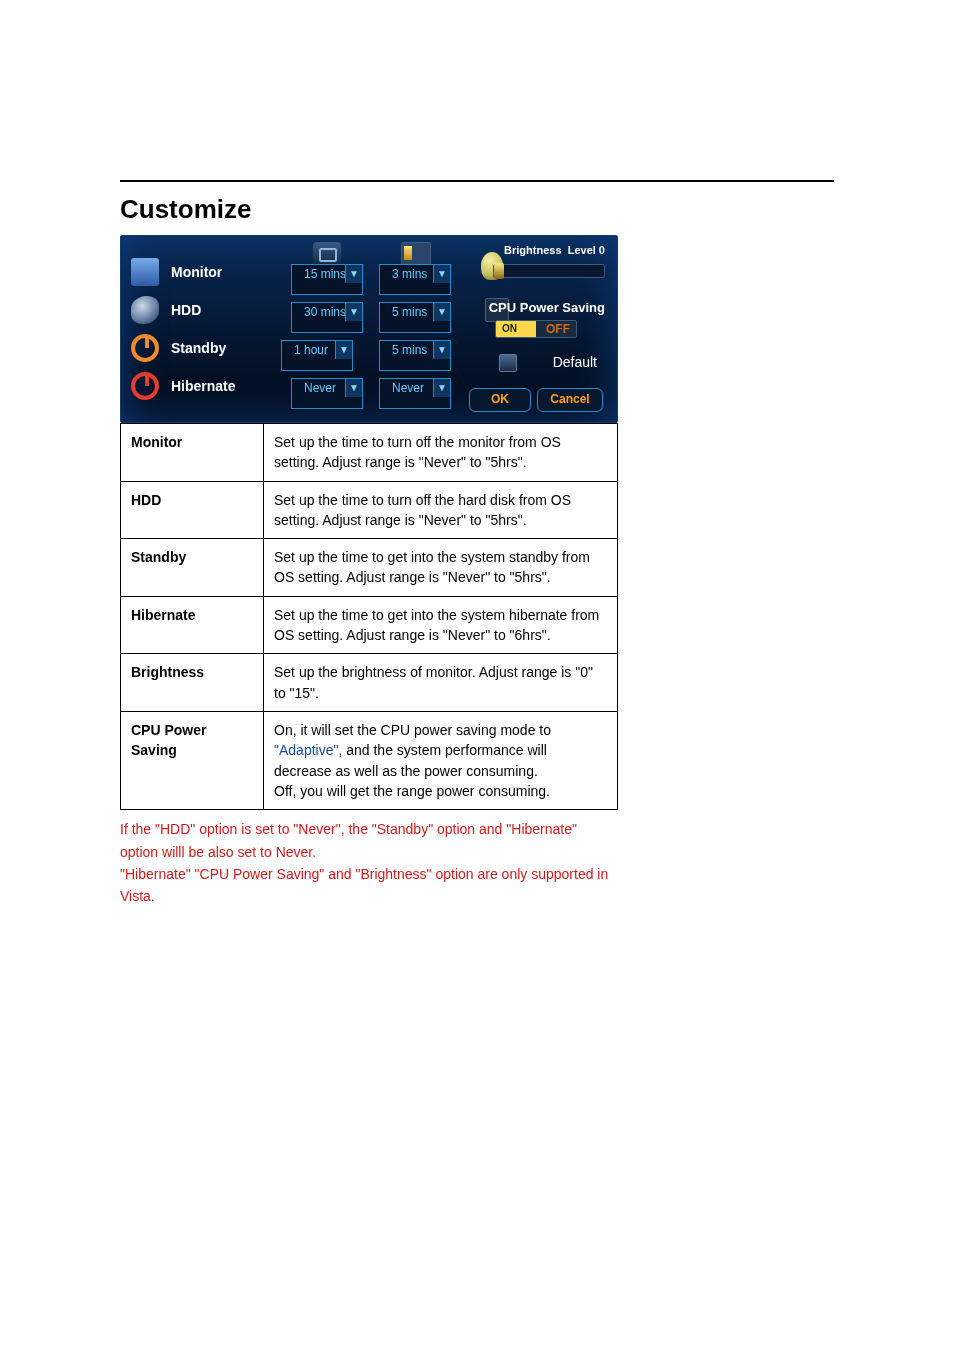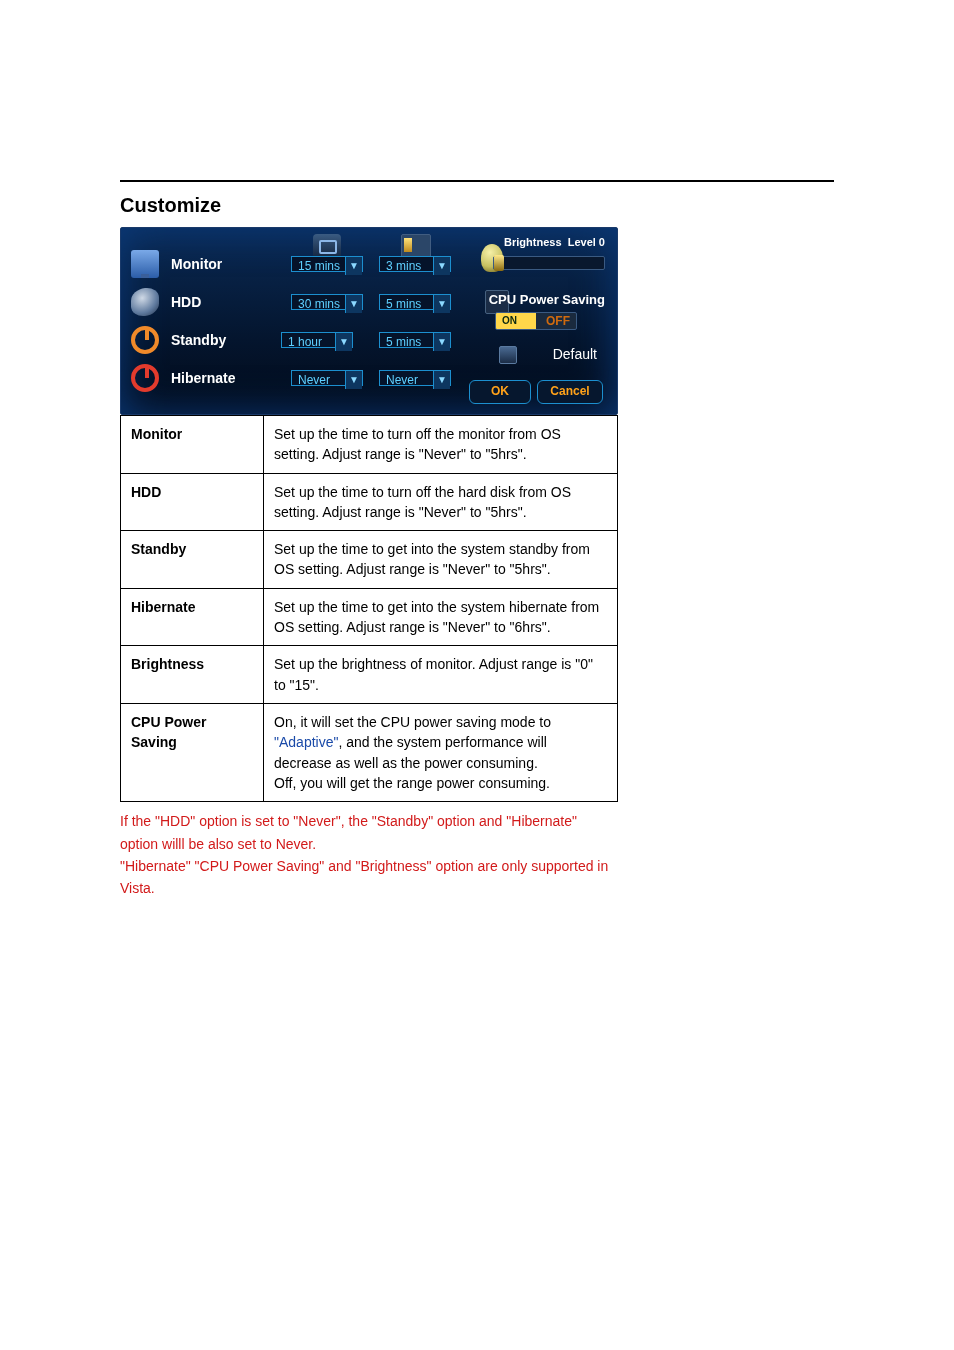--- a/index.html
+++ b/index.html
@@ -1,30 +1,30 @@
 <!DOCTYPE html>
 <html><head>
 <meta charset="utf-8">
 <style>
 html,body{margin:0;padding:0;background:#fff;font-family:Arial,Helvetica,sans-serif;color:#000}
 .page{width:954px;height:1350px;position:relative;box-sizing:border-box;padding:0 120px}
 .topline{border-top:2px solid #000;margin-top:180px}
-.section-title{font-size:20px;font-weight:bold;margin:12px 0 10px}
+.section-title{font-size:26px;font-weight:bold;margin:12px 0 10px}
 .panel{width:498px;height:188px;background:linear-gradient(180deg,#0a2a55 0%,#04152e 60%,#020a18 100%);border:1px solid #1a3a6a;border-radius:2px;box-shadow:inset 0 0 40px #0b3a7a;position:relative;box-sizing:border-box}
 .col-icons{position:absolute;left:10px;top:22px;display:flex;flex-direction:column;gap:10px}
 .ico{width:28px;height:28px;display:inline-block}
 .ico.monitor{background:linear-gradient(#7aa9e8,#2b5da8);border-radius:3px;position:relative}
 .ico.monitor:after{content:"";position:absolute;left:10px;top:24px;width:8px;height:4px;background:#3a5f9a}
 .ico.hdd{background:radial-gradient(circle at 40% 35%,#cfd9e6 0%,#5f7a9e 60%,#24344d 100%);border-radius:50%/40%;transform:skewY(-6deg)}
 .ico.power{border:4px solid #f08a2a;border-radius:50%;box-sizing:border-box;position:relative;background:transparent}
 .ico.power:after{content:"";position:absolute;left:10px;top:-2px;width:4px;height:12px;background:#f08a2a}
 .ico.power.red{border-color:#e33b2d}
 .ico.power.red:after{background:#e33b2d}
 .lbl{position:absolute;color:#fff;font-size:14px;font-weight:bold}
-.sel{position:absolute;height:16px;background:#05132a;border:1px solid #1c8fcf;color:#5fd0ff;font-size:12px;line-height:18px;padding:0 6px;box-sizing:border-box}
+.sel{position:absolute;height:31px;background:#05132a;border:1px solid #1c8fcf;color:#5fd0ff;font-size:12px;line-height:18px;padding:0 12px;box-sizing:border-box}
 .sel .arrow{position:absolute;right:0;top:0;width:16px;height:18px;background:#0d3660;border-left:1px solid #1c8fcf;color:#8cd9ff;text-align:center;font-size:10px;line-height:18px}
 .head-ico{position:absolute;top:6px;width:28px;height:24px}
 .head-ico.ac{left:192px;background:linear-gradient(#3a5b82,#13253f);border-radius:4px}
 .head-ico.ac:before{content:"";position:absolute;left:6px;top:6px;width:14px;height:10px;border:2px solid #8cb7e8;border-radius:2px}
 .head-ico.bat{left:280px;background:#2b4668;border:1px solid #415d81;border-radius:2px}
 .head-ico.bat:after{content:"";position:absolute;left:2px;top:3px;width:8px;height:14px;background:linear-gradient(#ffe27a,#c08b1e)}
 .bright-lbl{position:absolute;right:12px;top:8px;color:#fff;font-size:11px;font-weight:bold}
 .bulb{position:absolute;left:360px;top:16px;width:22px;height:28px;background:radial-gradient(circle at 40% 30%,#f6f0a8 0%,#c6c060 60%,#6d6220 100%);border-radius:50% 50% 40% 40%}
 .slider{position:absolute;right:12px;top:28px;width:110px;height:12px;border:1px solid #3a5a82;background:#09182e;border-radius:2px}
 .slider .thumb{position:absolute;left:0;top:-2px;width:10px;height:16px;background:linear-gradient(#ffe98a,#8a6a10);border-radius:2px}

